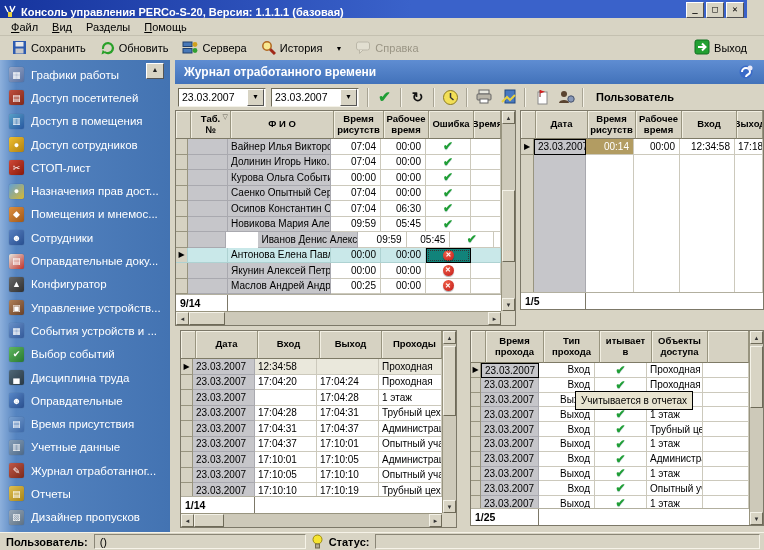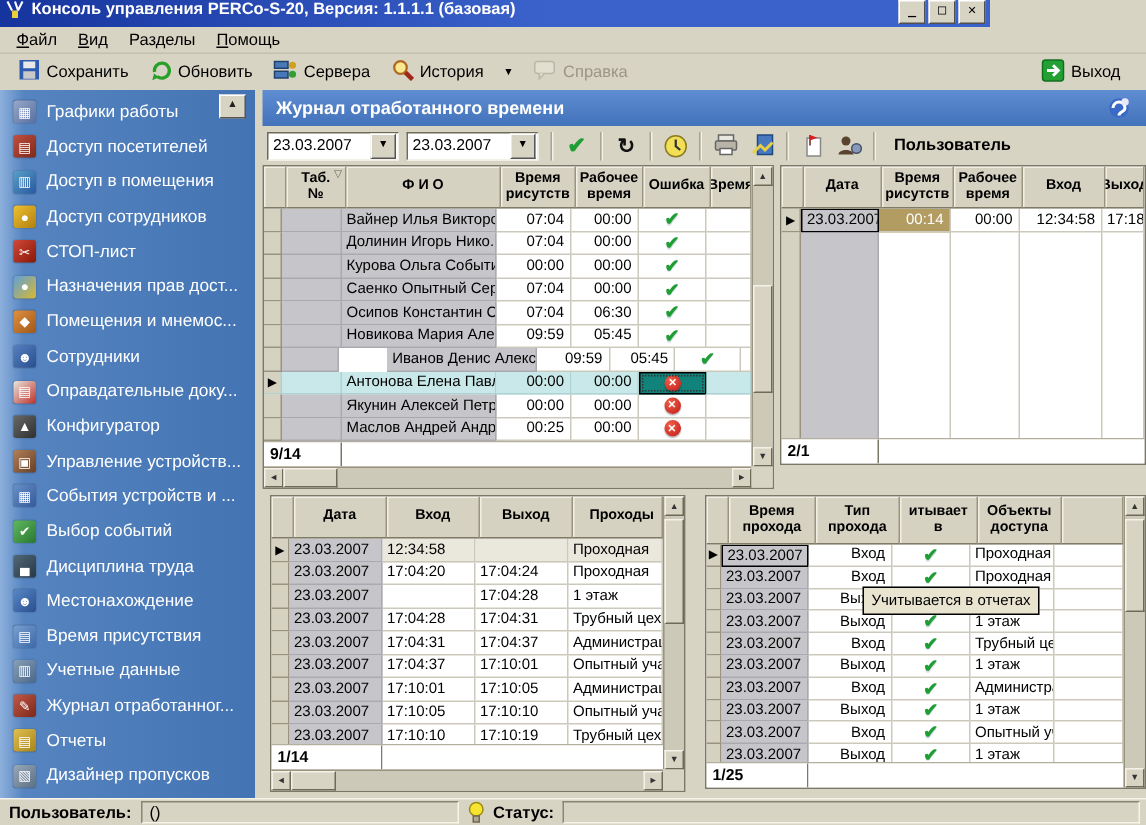--- a/index.html
+++ b/index.html
@@ -1,19 +1,19 @@
 <!DOCTYPE html>
 <html><head>
 <meta charset="utf-8">
 <style>
   html,body{margin:0;padding:0;width:764px;height:550px;overflow:hidden}
   body{position:relative;font-family:"Liberation Sans",sans-serif;background:#d8d4c4;font-size:11px;color:#000}
   .abs{position:absolute}
   
-  #titlebar{left:0;top:0;width:660px;height:18px;background:linear-gradient(90deg,#16349e,#3a62ca 55%,#3a62ca);display:flex;align-items:flex-start;color:#fff;font-weight:bold;font-size:11px;padding-left:3px;box-sizing:border-box}
+  #titlebar{left:0;top:0;width:747px;height:18px;background:linear-gradient(90deg,#16349e,#3a62ca 55%,#3a62ca);display:flex;align-items:flex-end;color:#fff;font-weight:bold;font-size:11px;padding-left:3px;box-sizing:border-box}
   .win-ico{width:14px;height:13px;margin-right:4px;flex:none}
   .win-btns{margin-left:auto;display:flex;gap:2px;padding-right:3px}
   .win-btn{width:16px;height:14px;background:#d8d4c4;border:1px solid;border-color:#fff #505050 #505050 #fff;font-size:9px;line-height:12px;text-align:center;color:#000;font-weight:bold;font-family:"DejaVu Sans Mono",monospace}
   
   #menubar{left:0;top:18px;width:764px;height:17px;display:flex;align-items:center;padding-left:4px;box-sizing:border-box}
   .menu-item{padding:1px 7px}
   #toolbar{left:0;top:35px;width:764px;height:25px;display:flex;align-items:center;padding-left:5px;box-sizing:border-box;border-top:1px solid #c4c0b0}
   .tb-btn{display:flex;align-items:center;gap:4px;padding:2px 7px;white-space:nowrap}
   .tb-btn.disabled{color:#9a9585}
   .tb-btn.disabled svg{opacity:.45}
@@ -205,21 +205,21 @@
     <div class="sb-item">
       <span class="sb-ico" style="background: linear-gradient(135deg, rgb(96, 184, 96), rgb(40, 120, 48));">✔</span>
       <span>Выбор событий</span>
     </div>
     <div class="sb-item">
       <span class="sb-ico" style="background: linear-gradient(135deg, rgb(80, 104, 120), rgb(40, 56, 68));">▄</span>
       <span>Дисциплина труда</span>
     </div>
     <div class="sb-item">
       <span class="sb-ico" style="background: linear-gradient(135deg, rgb(88, 136, 200), rgb(42, 79, 142));">☻</span>
-      <span>Местонахождение</span>
+      <span>Оправдательные</span>
     </div>
     <div class="sb-item">
       <span class="sb-ico" style="background: linear-gradient(135deg, rgb(120, 160, 208), rgb(60, 104, 168));">▤</span>
       <span>Время присутствия</span>
     </div>
     <div class="sb-item">
       <span class="sb-ico" style="background: linear-gradient(135deg, rgb(136, 160, 184), rgb(76, 104, 136));">▥</span>
       <span>Учетные данные</span>
     </div>
     <div class="sb-item">
@@ -484,21 +484,21 @@
         <div class="g-row g-filler">
           <div class="gcell mk" style="width: 13px;"></div>
           <div class="gcell grey" style="width: 52px;"></div>
           <div class="gcell num" style="width: 48px;"></div>
           <div class="gcell num" style="width: 46px;"></div>
           <div class="gcell num" style="width: 55px;"></div>
           <div class="gcell " style="flex: 1 1 0%;"></div>
         </div>
       </div>
     <div class="g-foot" id="day-foot">
-        <div class="fcount" style="width: 65px;">2/1</div>
+        <div class="fcount" style="width: 65px;">1/5</div>
         <div class="frest"></div>
       </div>
   </div>
 </div>
 
 <div id="grid-passages" class="grid" style="left:180px;top:330px;width:277px;height:198px">
   <div class="g-table" style="right:14px;bottom:14px">
     <div class="g-head" id="passages-head">
         <div class="hcell" style="width: 12px;"></div>
         <div class="hcell" style="width: 62px;">Дата</div>

